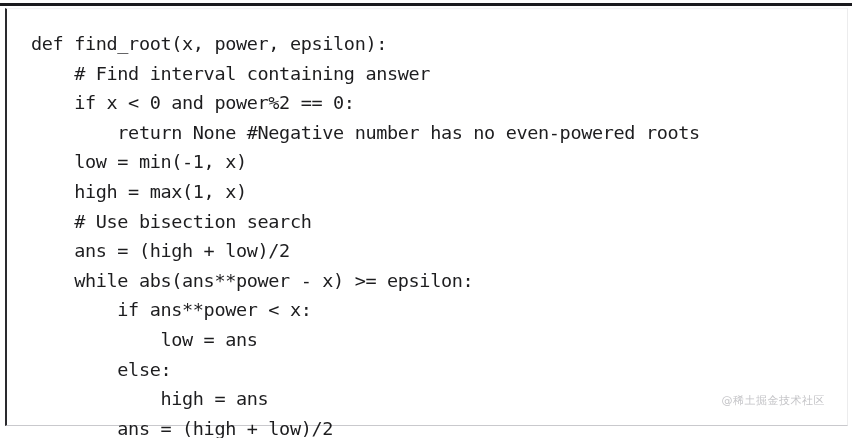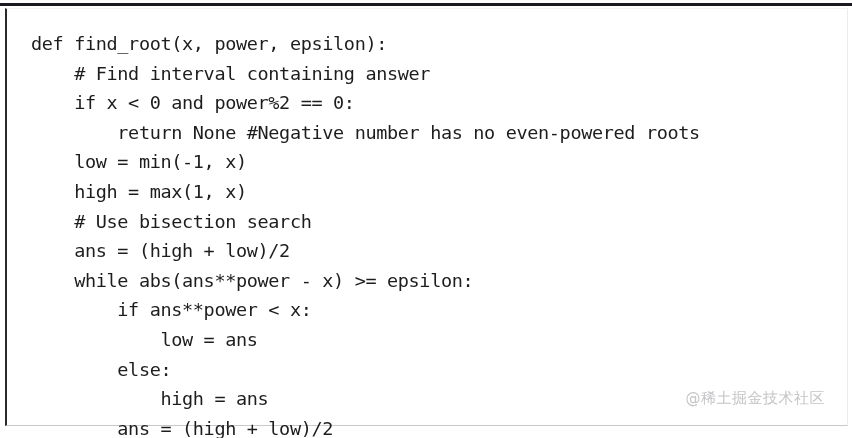--- a/index.html
+++ b/index.html
@@ -66,21 +66,21 @@
     display: block;
     white-space: pre;
     height: 29.6px;
   }
 
   .watermark {
     position: absolute;
     right: 22px;
     bottom: 17px;
     font-family: "DejaVu Sans", sans-serif;
-    font-size: 15px;
+    font-size: 11px;
     letter-spacing: 0.5px;
     color: #c5c5c8;
     white-space: nowrap;
     user-select: none;
   }
 </style>
 </head>
 <body>
 
 <div id="code-figure">

